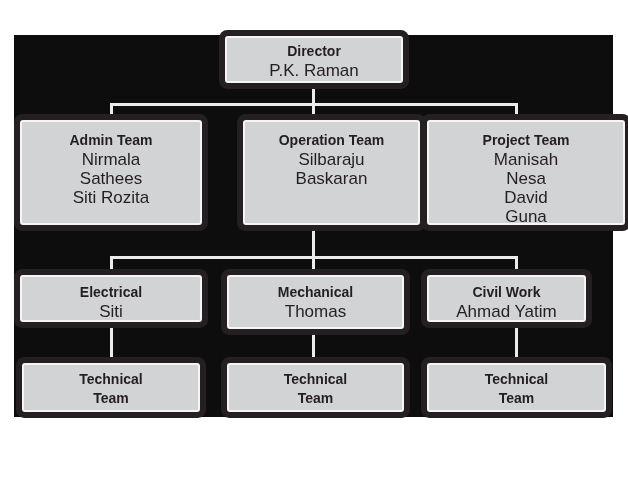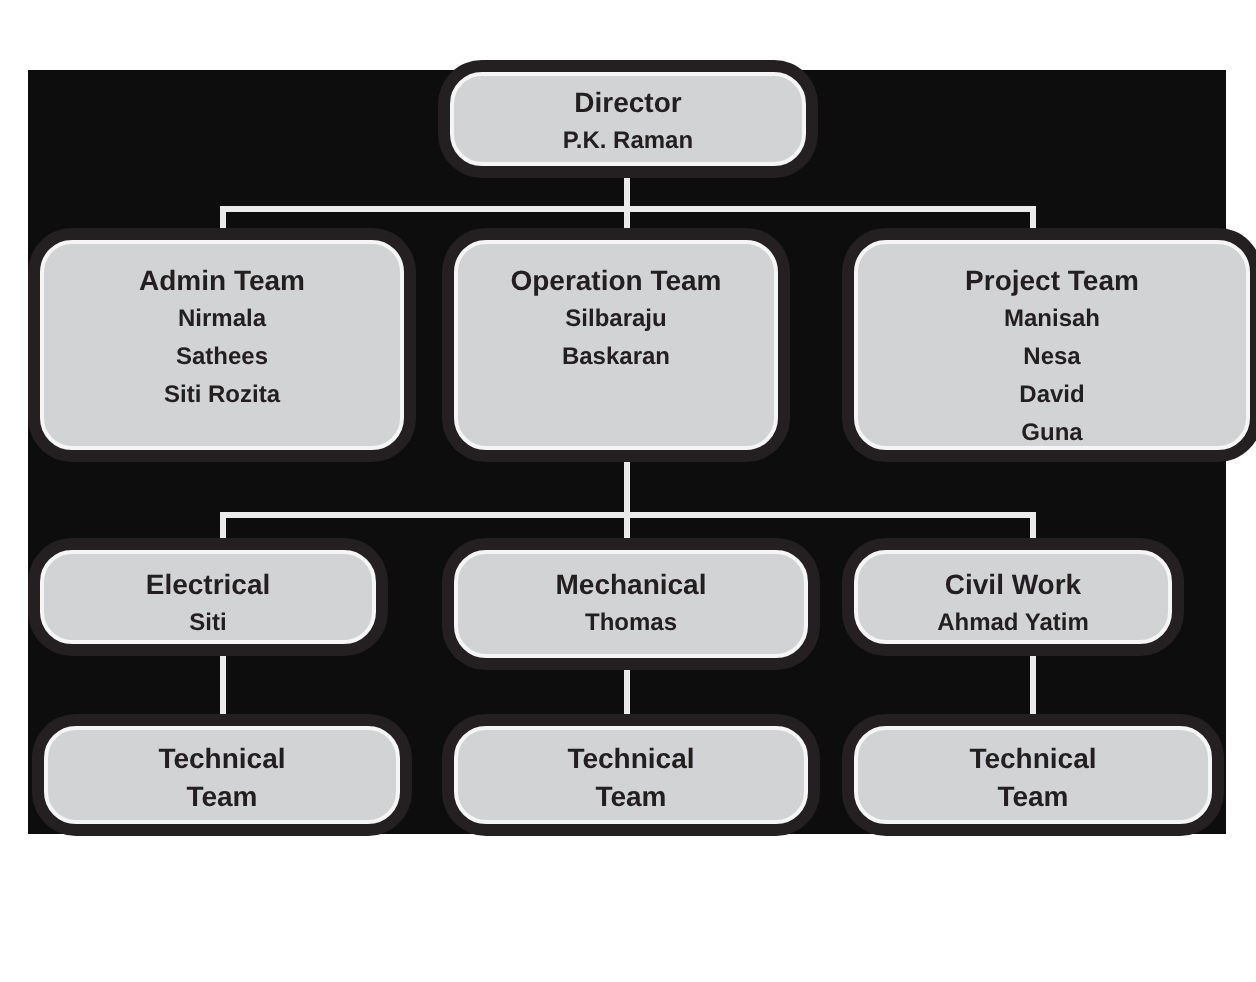--- a/index.html
+++ b/index.html
@@ -27,45 +27,44 @@
     position: absolute;
     background: #ebebeb;
     z-index: 1;
   }
   .node {
     position: absolute;
     z-index: 2;
     box-sizing: border-box;
     background: #d2d3d4;
     border: 2px solid #f5f5f5;
-    border-radius: 16px;
+    border-radius: 3px;
     box-shadow: 0 0 0 6px #242021;
     text-align: center;
     color: #231f20;
   }
   .node .title {
     display: block;
     font-size: 14px;
     font-weight: bold;
     line-height: 19px;
     white-space: pre-line;
   }
   .node .members {
     display: block;
-    font-size: 12px;
+    font-size: 17px;
     line-height: 19px;
     white-space: pre-line;
-    font-weight: bold;
   }
   
   .n-director   { left: 225px; top: 36px;  width: 178px; height: 47px;  padding-top: 4px; }
   .n-admin      { left: 20px;  top: 120px; width: 182px; height: 105px; padding-top: 9px; }
-  .n-operation  { left: 227px; top: 120px; width: 162px; height: 105px; padding-top: 9px; }
+  .n-operation  { left: 243px; top: 120px; width: 177px; height: 105px; padding-top: 9px; }
   .n-project    { left: 427px; top: 120px; width: 198px; height: 105px; padding-top: 9px; }
-  .n-electrical { left: 20px;  top: 275px; width: 168px; height: 47px;  padding-top: 6px; }
+  .n-electrical { left: 20px;  top: 275px; width: 182px; height: 47px;  padding-top: 6px; }
   .n-mechanical { left: 227px; top: 275px; width: 177px; height: 54px;  padding-top: 6px; }
   .n-civil      { left: 427px; top: 275px; width: 159px; height: 47px;  padding-top: 6px; }
   .n-tech1      { left: 22px;  top: 363px; width: 178px; height: 49px;  padding-top: 5px; }
   .n-tech2      { left: 227px; top: 363px; width: 177px; height: 49px;  padding-top: 5px; }
   .n-tech3      { left: 427px; top: 363px; width: 179px; height: 49px;  padding-top: 5px; }
   
   .l-director-v   { left: 312px; top: 83px;  width: 3px;   height: 22px; }
   .l-rail-row2    { left: 110px; top: 103px; width: 408px; height: 3px;  }
   .l-drop2-left   { left: 110px; top: 103px; width: 3px;   height: 19px; }
   .l-drop2-mid    { left: 312px; top: 103px; width: 3px;   height: 19px; }

